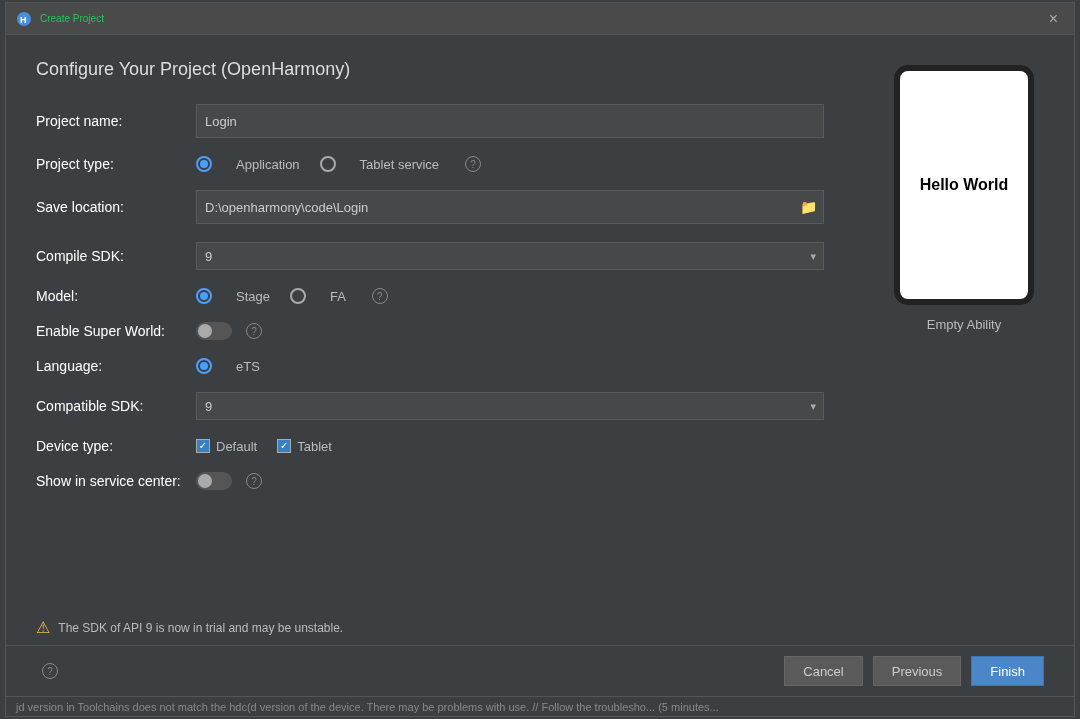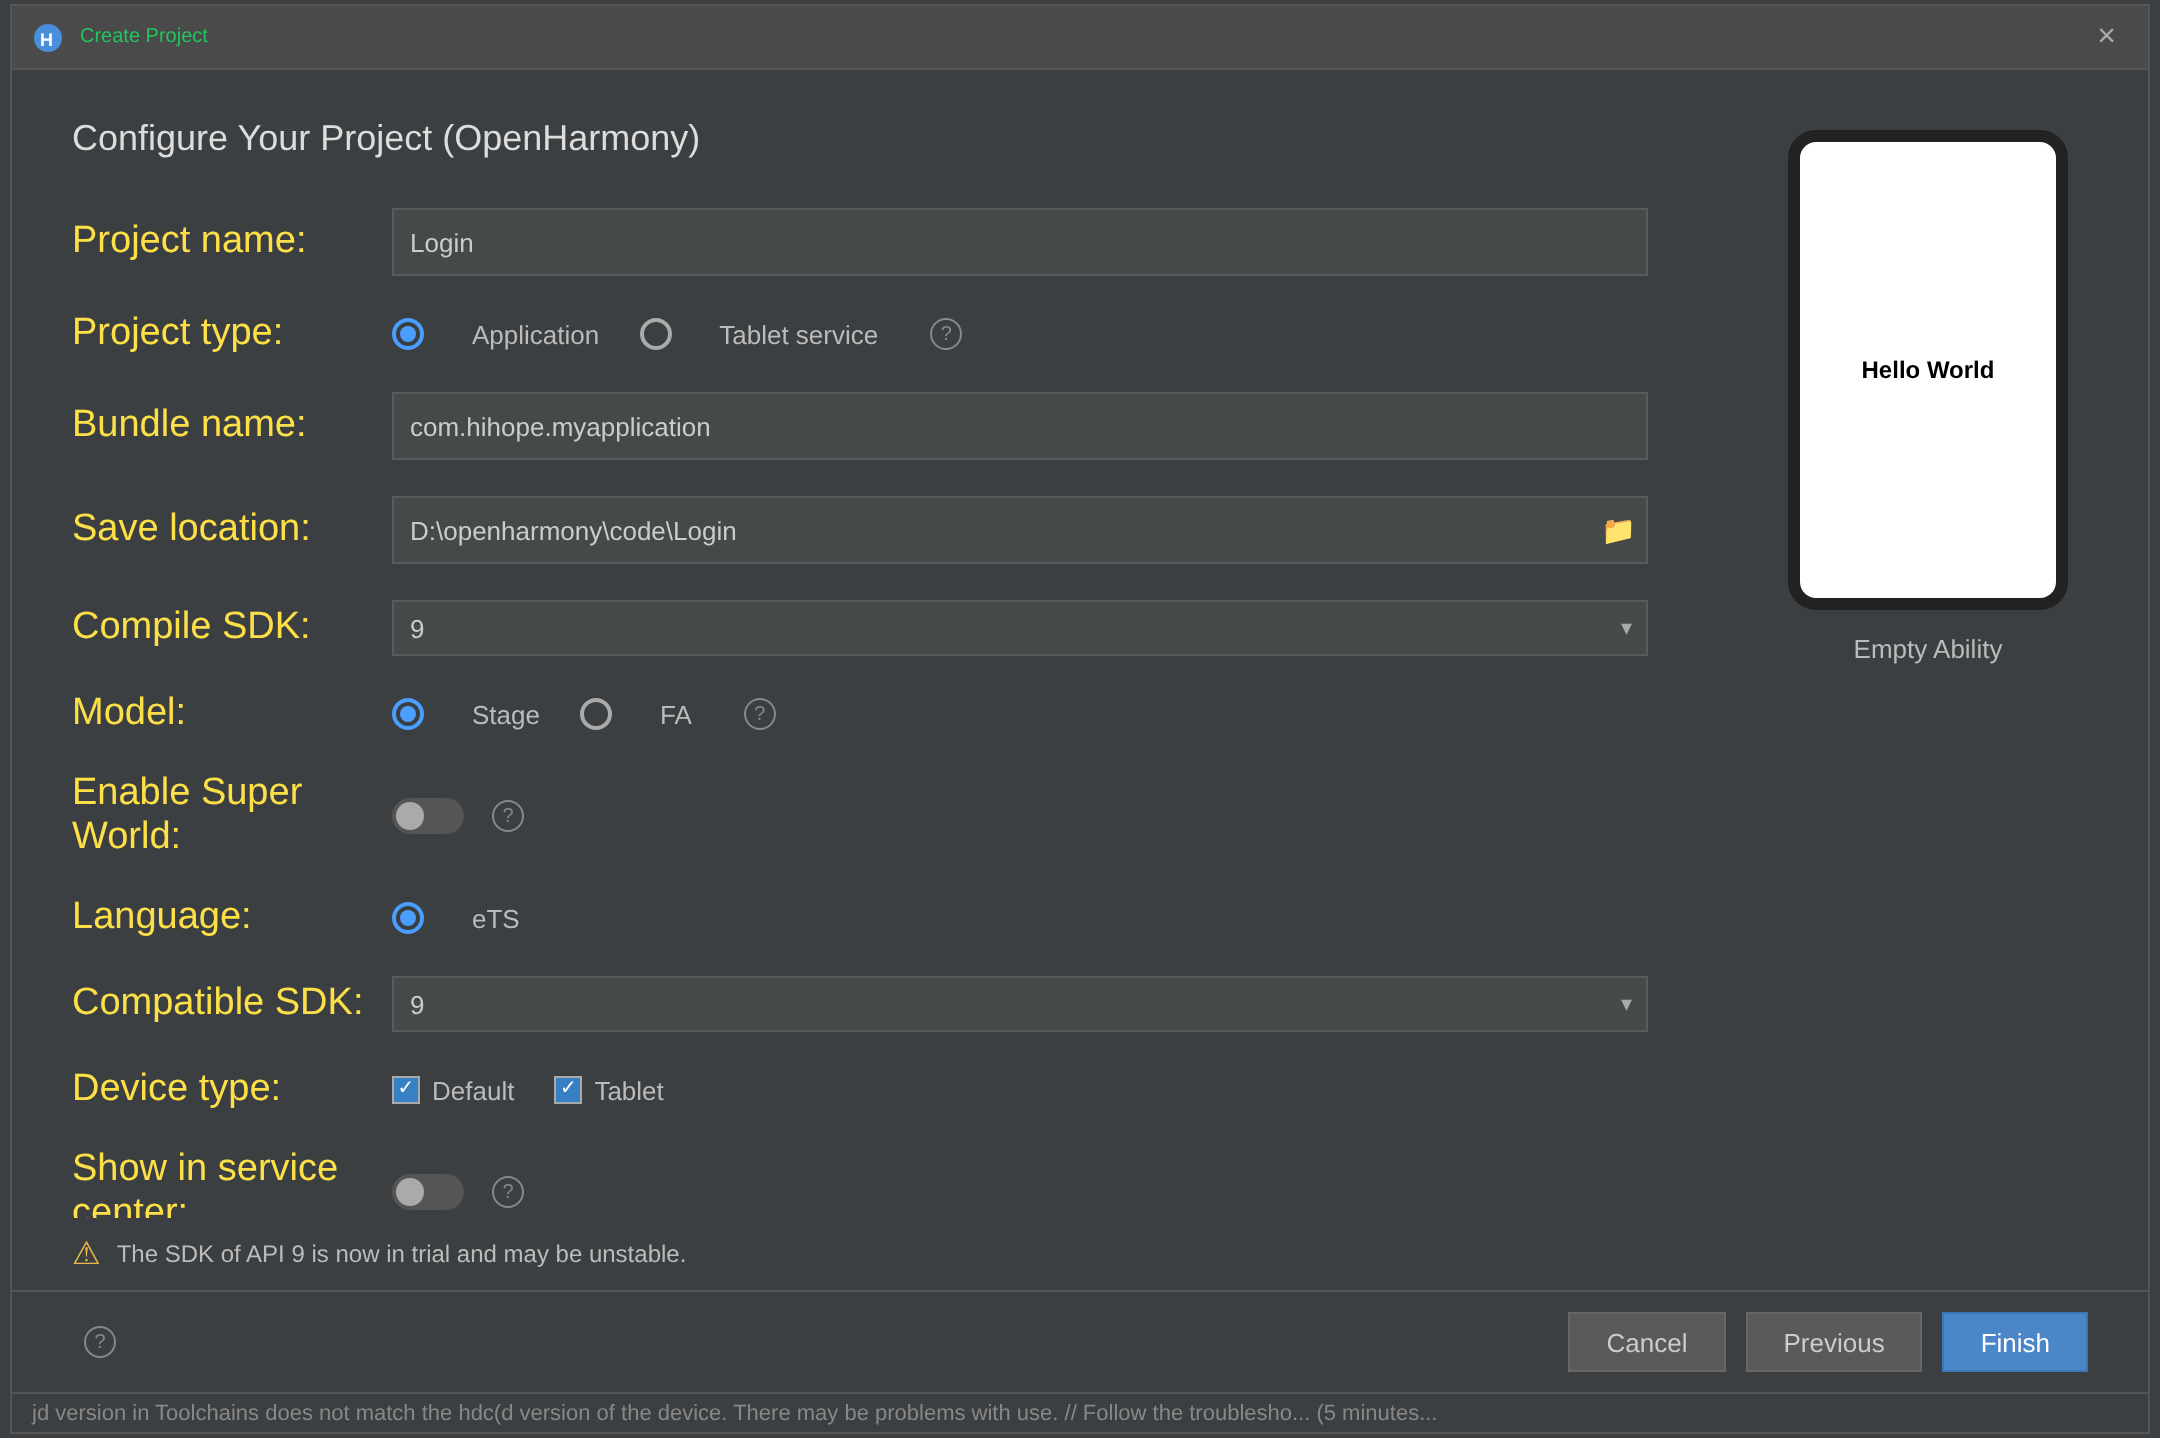--- a/index.html
+++ b/index.html
@@ -72,22 +72,22 @@
       font-weight: 500;
       margin-bottom: 24px;
     }
     .form-row {
       display: flex;
       align-items: center;
       margin-bottom: 18px;
     }
     .form-label {
       width: 160px;
-      color: #fde047;
-      font-size: 19px;
+      color: #ffffff;
+      font-size: 14px;
       flex-shrink: 0;
     }
     .form-control {
       flex: 1;
     }
     .text-input {
       width: 100%;
       background: #45494a;
       border: 1px solid #5a5a5a;
       color: #ccc;
@@ -236,21 +236,21 @@
       height: 240px;
       border: 6px solid #222;
       border-radius: 14px;
       background: #fff;
       display: flex;
       align-items: center;
       justify-content: center;
       margin-bottom: 12px;
     }
     .phone-screen-text {
-      font-size: 12px;
+      font-size: 16px;
       font-weight: bold;
       color: #000;
       text-align: center;
     }
     .preview-label {
       color: #bbb;
       font-size: 13px;
     }
     .warning-bar {
       display: flex;
@@ -346,26 +346,20 @@
             </div>
             <div class="radio-option">
               <div class="radio-circle"></div>
               <span>Tablet service</span>
             </div>
             <span class="help-icon">?</span>
           </div>
         </div>
       </div>
 
-      <div class="form-row">
-        <div class="form-label">Bundle name:</div>
-        <div class="form-control">
-          <input type="text" class="text-input" value="com.hihope.myapplication" style="">
-        </div>
-      </div>
 
       <div class="form-row">
         <div class="form-label">Save location:</div>
         <div class="form-control">
           <div class="save-location-wrapper">
             <input type="text" class="text-input" value="D:\openharmony\code\Login" style="">
             <span class="folder-icon">📁</span>
           </div>
         </div>
       </div>

